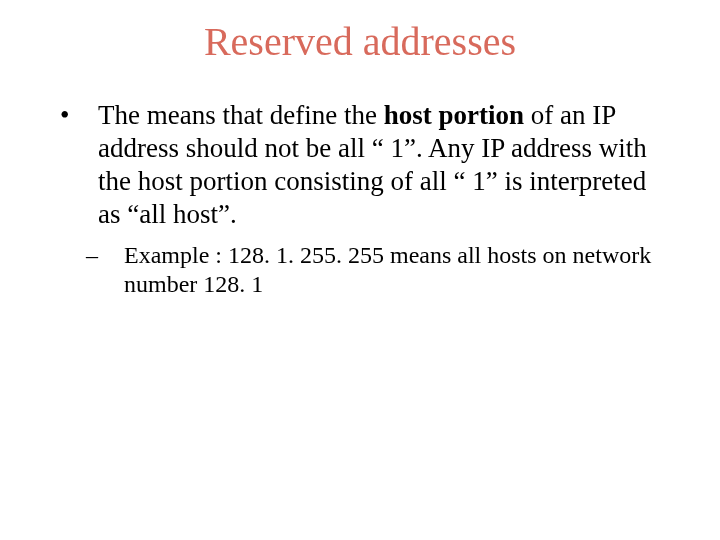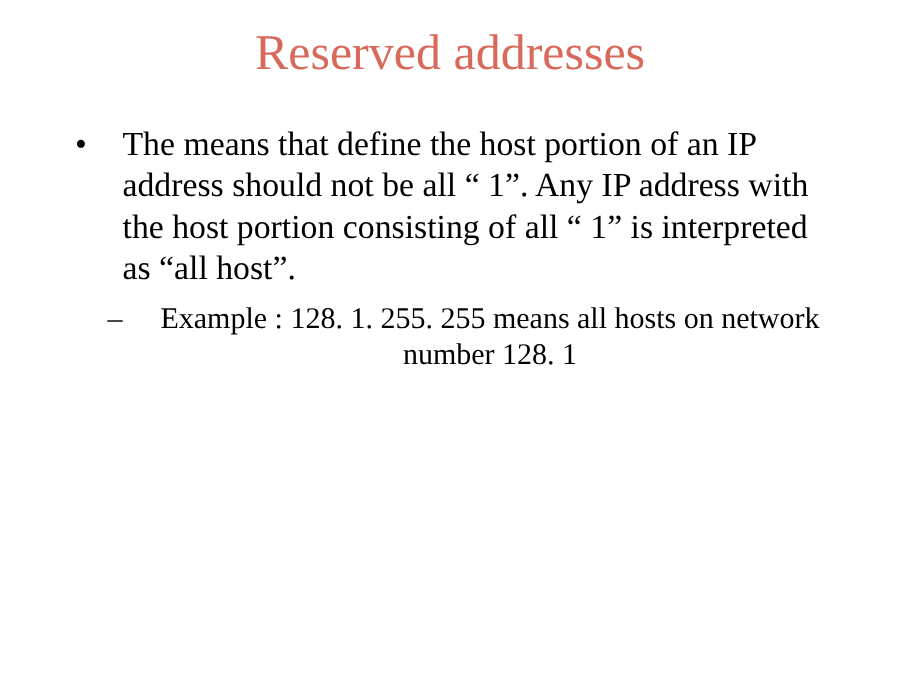--- a/index.html
+++ b/index.html
@@ -44,24 +44,23 @@
     margin-top: 10px;
     font-size: 24px;
     padding-left: 26px;
   }
   .sub-mark {
     width: 38px;
     flex-shrink: 0;
   }
   .sub-text {
     flex: 1;
-    text-align: center;
   }
   .bold {
-    font-weight: normal;
+    font-weight: bold;
   }
 </style>
 </head>
 <body>
 
 <div class="slide">
 
   <div class="title">Reserved addresses</div>
 
   <div class="body">

